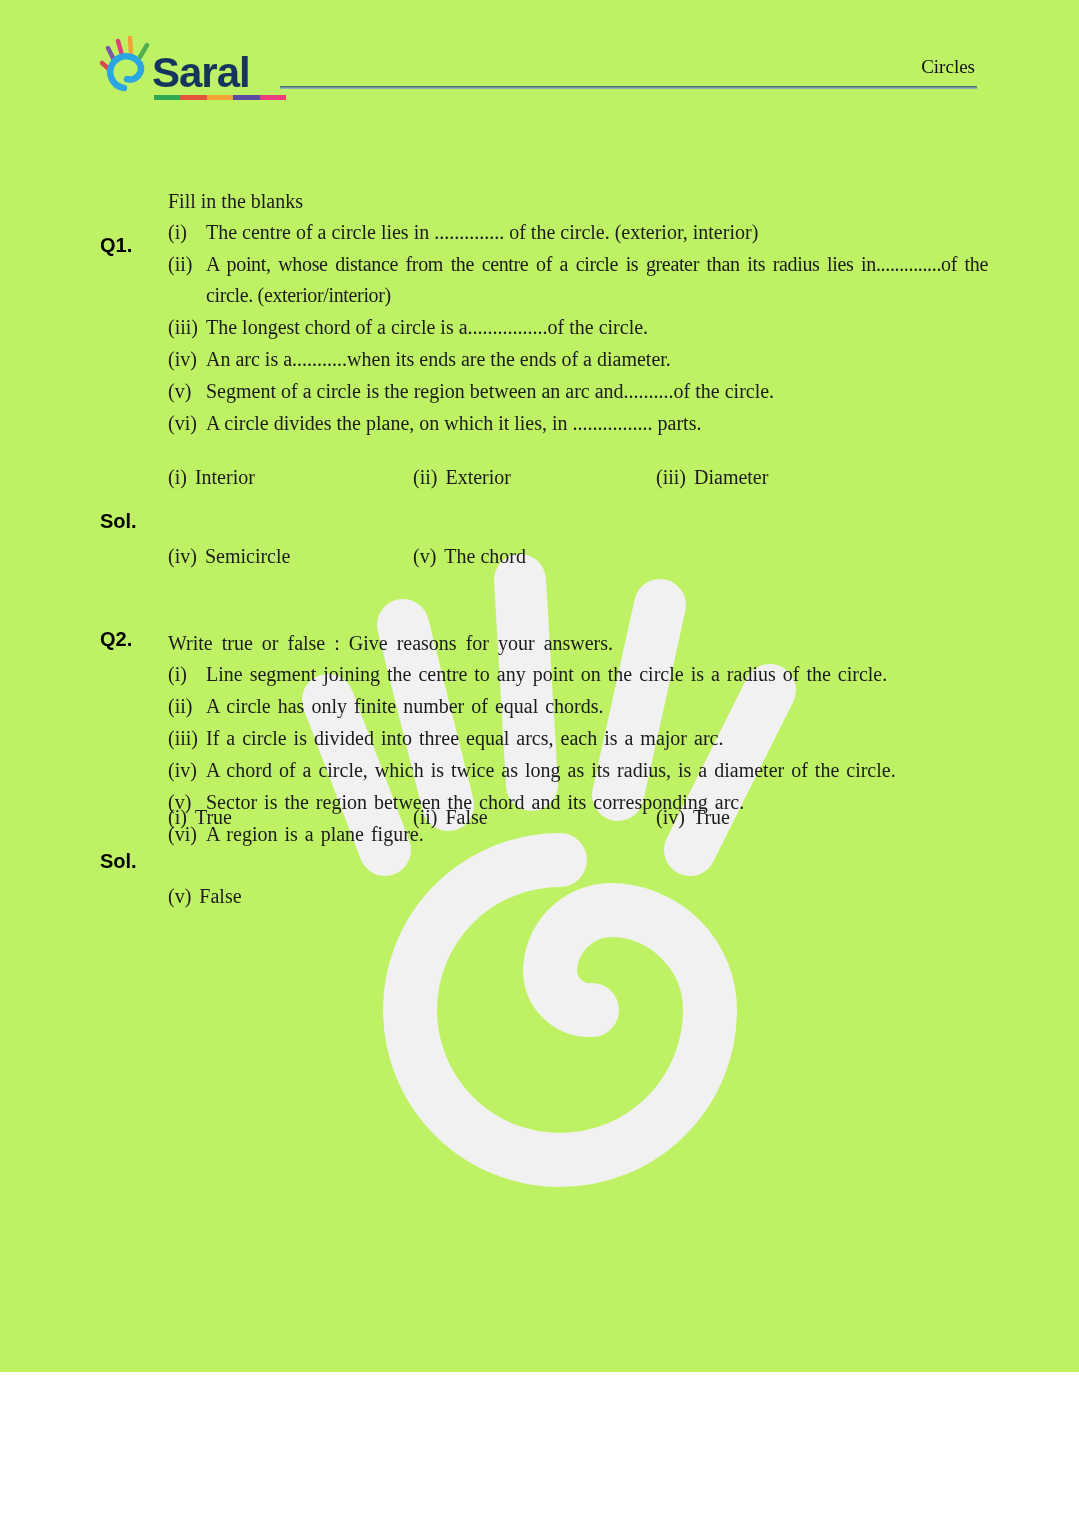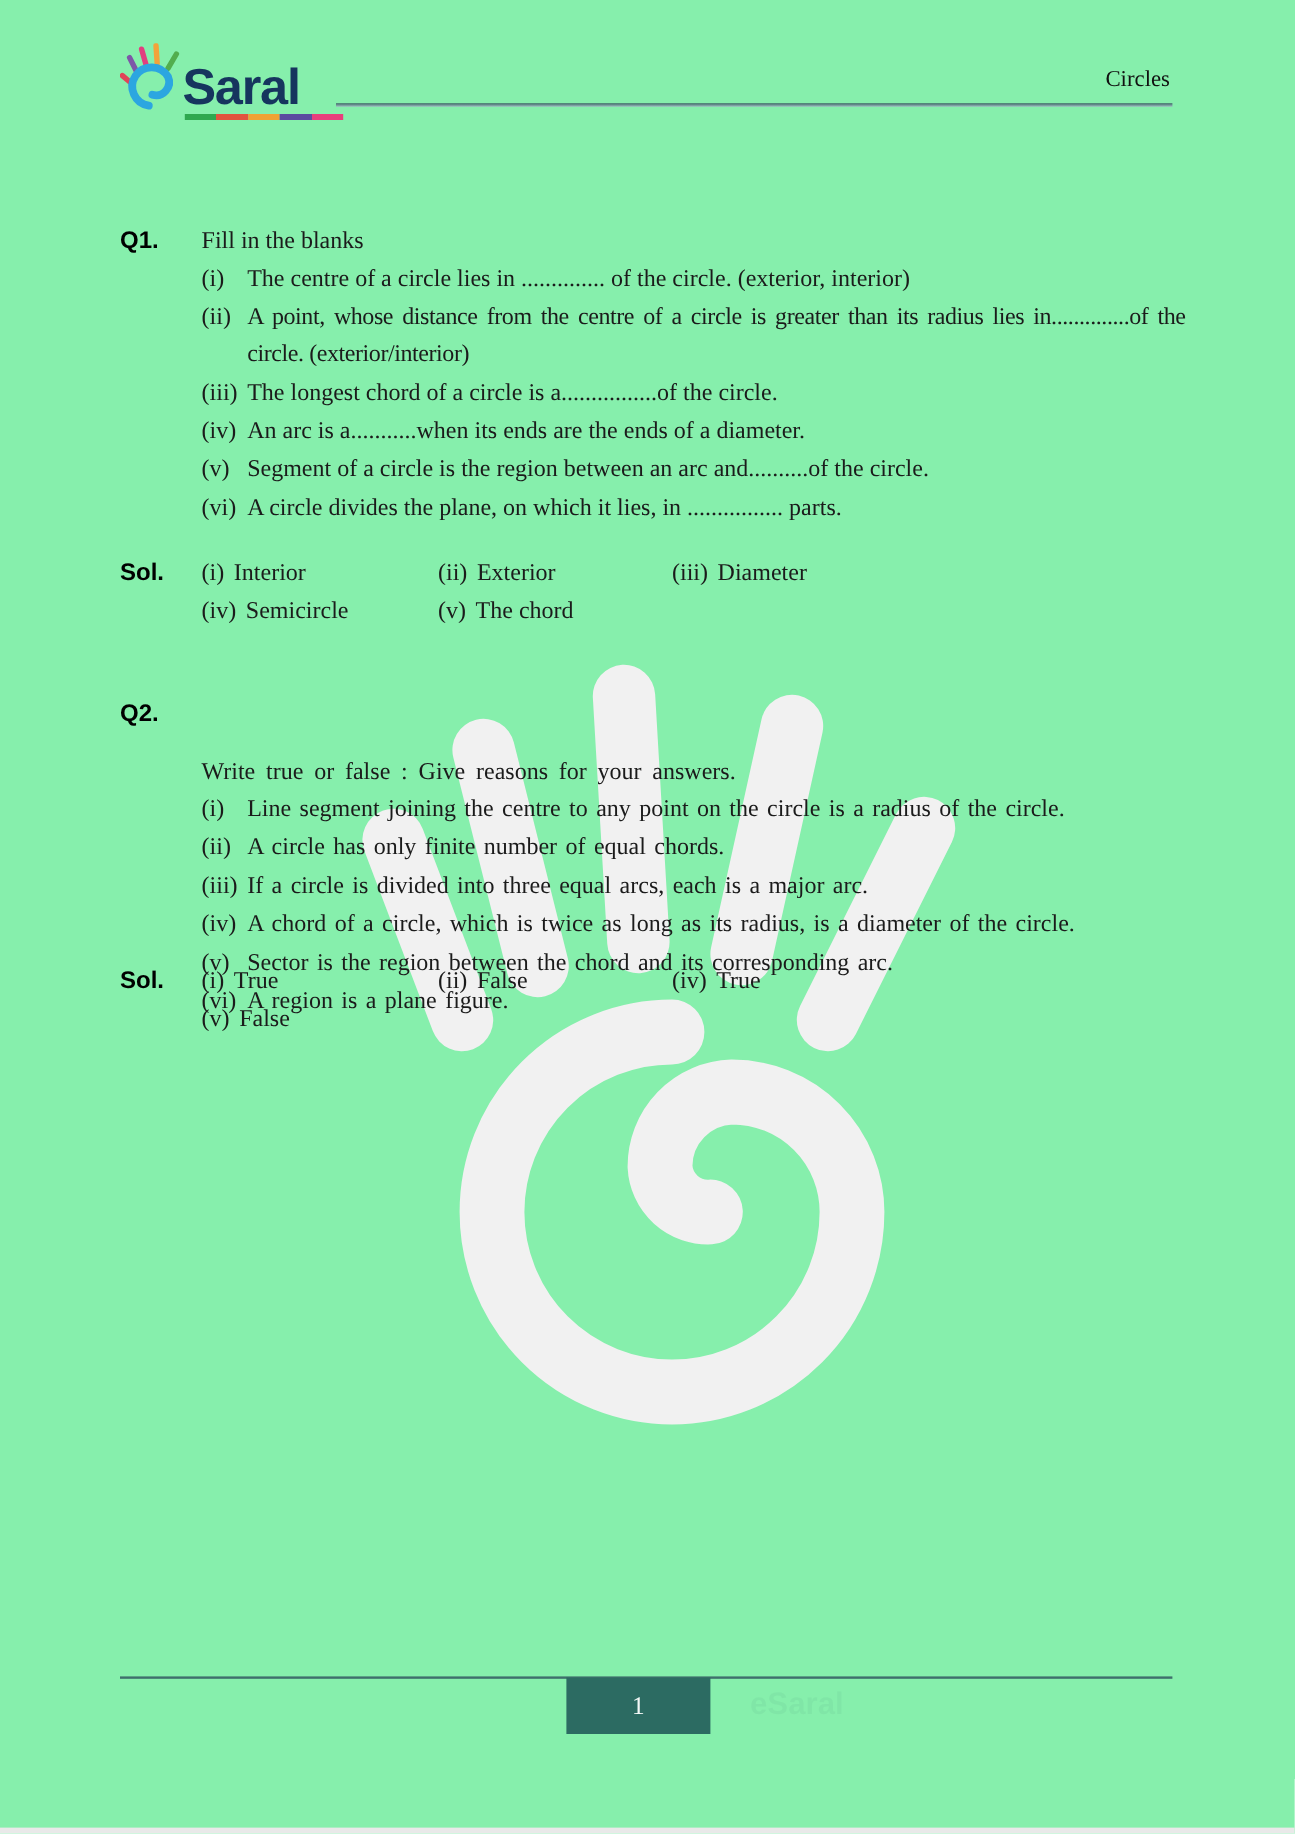--- a/index.html
+++ b/index.html
@@ -1,20 +1,20 @@
 <!DOCTYPE html>
 <html><head>
 <meta charset="utf-8">
 <style>
   * { margin:0; padding:0; box-sizing:border-box; }
   html,body { background:#ffffff; }
   .page {
     position:relative;
-    width:1079px; height:1528px;
-    background:#86efac;
+    width:1079px; height:1372px;
+    background:#bef264;
     font-family:"Liberation Serif", serif;
     color:#1b1b1b;
     overflow:hidden;
     margin:0 auto;
     padding-left:24px;
   }
 
   
   .watermark {
     position:absolute; left:270px; top:540px;
@@ -59,35 +59,36 @@
   .block { position:absolute; left:100px; width:888px; font-size:20px; line-height:31px; }
   .block-q1   { top:186px; }
   .block-sol1 { top:462px; }
   .block-q2   { top:580px; }
   .block-sol2 { top:802px; }
 
   .qrow { display:flex; }
   .qlabel {
     width:68px; flex:0 0 68px;
     font-family:"Liberation Sans", sans-serif;
-    font-weight:bold; font-size:20px; color:#000;
+    font-weight:bold; font-size:20px; color:#000;margin-top:44px;
   }
   .qbody { flex:1; }
 
   .item { display:flex; margin-bottom:1px; }
   .marker { width:38px; flex:0 0 38px; }
   .itext { flex:1; }
   .block-q1 .item.justified .itext { text-align:justify; letter-spacing:-0.35px; }
   .block-q2 .qbody .prompt { word-spacing:4px;margin-top:48px; }
   .block-q2 .itext { word-spacing:2px; }
 
   .sol-grid {
     display:grid;
     grid-template-columns:197px 195px auto;
     row-gap:1px;
+    gap:48px;
   }
   .sol-grid .cell .m { margin-right:8px; }
 
   
   .footer-rule {
     position:absolute; left:100px; top:1397px;
     width:877px; height:2px; background:#3f6f6c;
   }
   .page-badge {
     position:absolute; left:472px; top:1398px;

